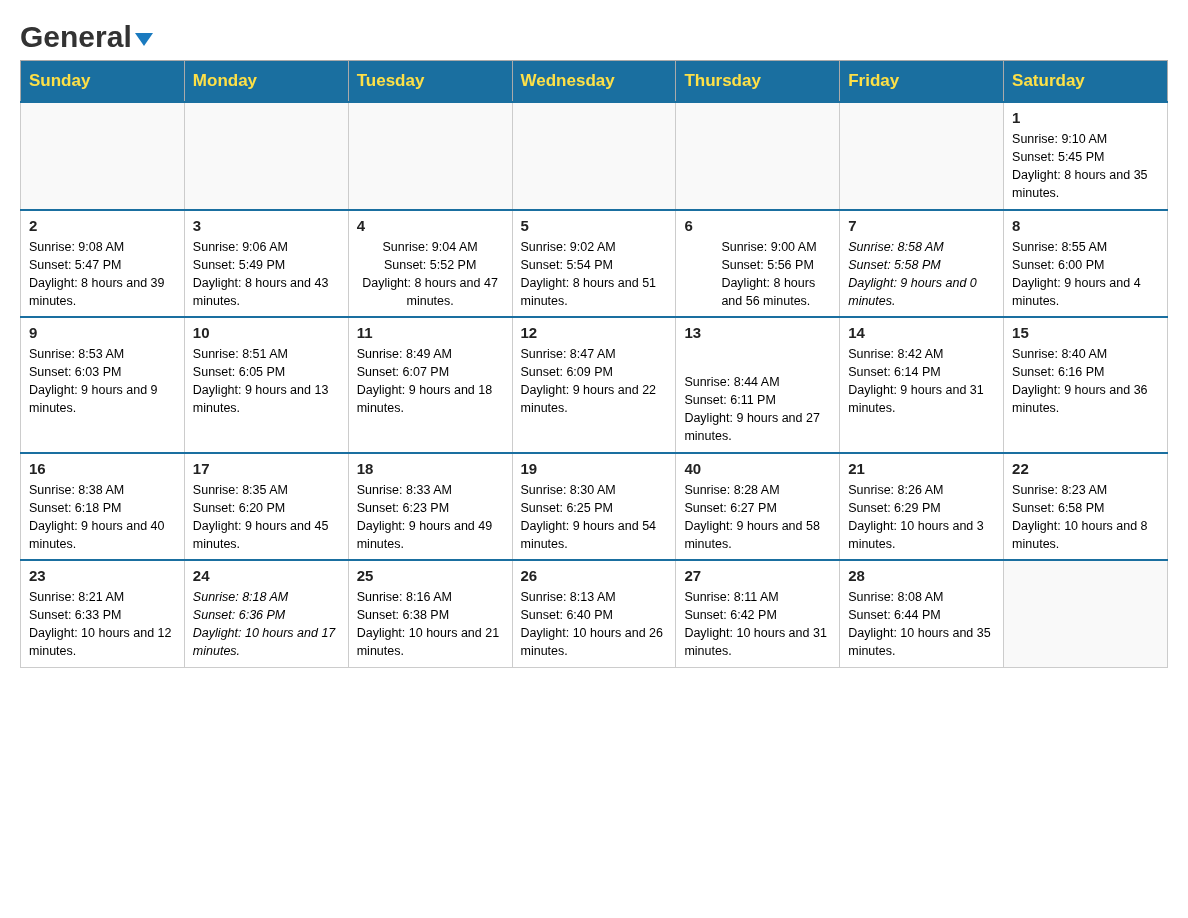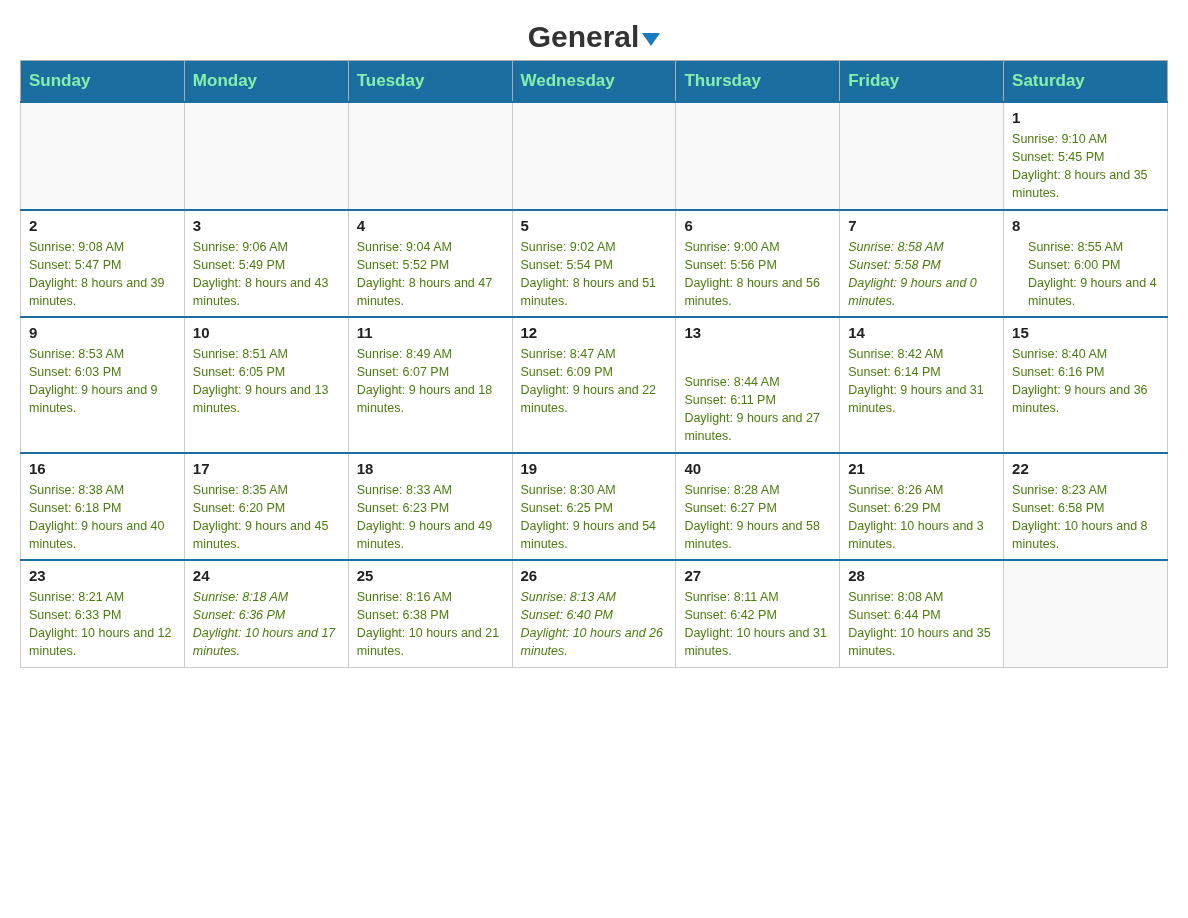--- a/index.html
+++ b/index.html
@@ -5,21 +5,21 @@
     * { box-sizing: border-box; margin: 0; padding: 0; }
     body {
       font-family: Arial, sans-serif;
       background: #fff;
       padding: 20px;
       width: 1188px;
       min-height: 918px;
     }
     .header {
       display: flex;
-      justify-content: center;
+      justify-content: flex-start;
       align-items: flex-start;
       margin-bottom: 10px;
     }
     .logo {
       display: flex;
       flex-direction: column;
       align-items: flex-start;
     }
     .title-section {
       text-align: right;
@@ -34,21 +34,21 @@
       color: #444;
       margin-top: 4px;
     }
     .calendar {
       width: 100%;
       border-collapse: collapse;
       margin-top: 10px;
     }
     .calendar th {
       background-color: #1a6fa0;
-      color: #86efac;
+      color: #fde047;
       font-size: 17px;
       font-weight: bold;
       padding: 10px 8px;
       text-align: left;
       border: 1px solid #aaa;
     }
     .calendar td {
       vertical-align: top;
       padding: 6px 8px;
       border: 1px solid #ccc;
@@ -62,21 +62,21 @@
       background: #f9f9f9;
     }
     .day-number {
       font-size: 15px;
       font-weight: bold;
       color: #222;
       margin-bottom: 4px;
     }
     .day-info {
       font-size: 12.5px;
-      color: #4d7c0f;
+      color: #000000;
       line-height: 1.45;
     }
     .week-row td {
       border-top: 2px solid #1a6fa0;
     }
   </style>
 </head>
 <body>
 
 <div class="header">
@@ -128,45 +128,45 @@
 Daylight: 8 hours and 39 minutes.</div>
         </td>
         <td>
           <div class="day-number">3</div>
           <div class="day-info" style="white-space: pre-line;">Sunrise: 9:06 AM
 Sunset: 5:49 PM
 Daylight: 8 hours and 43 minutes.</div>
         </td>
         <td>
           <div class="day-number">4</div>
-          <div class="day-info" style="white-space: pre-line;">Sunrise: 9:04 AM
+          <div class="day-info" style="white-space: pre-line; text-align: center;">Sunrise: 9:04 AM
 Sunset: 5:52 PM
 Daylight: 8 hours and 47 minutes.</div>
         </td>
         <td>
           <div class="day-number">5</div>
           <div class="day-info" style="white-space: pre-line;">Sunrise: 9:02 AM
 Sunset: 5:54 PM
 Daylight: 8 hours and 51 minutes.</div>
         </td>
         <td>
           <div class="day-number">6</div>
-          <div class="day-info" style="white-space: pre-line;">Sunrise: 9:00 AM
+          <div class="day-info" style="white-space: pre-line; margin-left: 37px;">Sunrise: 9:00 AM
 Sunset: 5:56 PM
 Daylight: 8 hours and 56 minutes.</div>
         </td>
         <td>
           <div class="day-number">7</div>
           <div class="day-info" style="white-space: pre-line; font-style: italic;">Sunrise: 8:58 AM
 Sunset: 5:58 PM
 Daylight: 9 hours and 0 minutes.</div>
         </td>
         <td>
           <div class="day-number">8</div>
-          <div class="day-info" style="white-space: pre-line; margin-left: 16px;">Sunrise: 8:55 AM
+          <div class="day-info" style="white-space: pre-line;">Sunrise: 8:55 AM
 Sunset: 6:00 PM
 Daylight: 9 hours and 4 minutes.</div>
         </td>
       </tr>
       <tr class="week-row">
         <td>
           <div class="day-number">9</div>
           <div class="day-info" style="white-space: pre-line;">Sunrise: 8:53 AM
 Sunset: 6:03 PM
 Daylight: 9 hours and 9 minutes.</div>
@@ -266,21 +266,21 @@
 Daylight: 10 hours and 17 minutes.</div>
         </td>
         <td>
           <div class="day-number">25</div>
           <div class="day-info" style="white-space: pre-line;">Sunrise: 8:16 AM
 Sunset: 6:38 PM
 Daylight: 10 hours and 21 minutes.</div>
         </td>
         <td>
           <div class="day-number">26</div>
-          <div class="day-info" style="white-space: pre-line; font-style: italic;">Sunrise: 8:13 AM
+          <div class="day-info" style="white-space: pre-line;">Sunrise: 8:13 AM
 Sunset: 6:40 PM
 Daylight: 10 hours and 26 minutes.</div>
         </td>
         <td>
           <div class="day-number">27</div>
           <div class="day-info" style="white-space: pre-line;">Sunrise: 8:11 AM
 Sunset: 6:42 PM
 Daylight: 10 hours and 31 minutes.</div>
         </td>
         <td>

